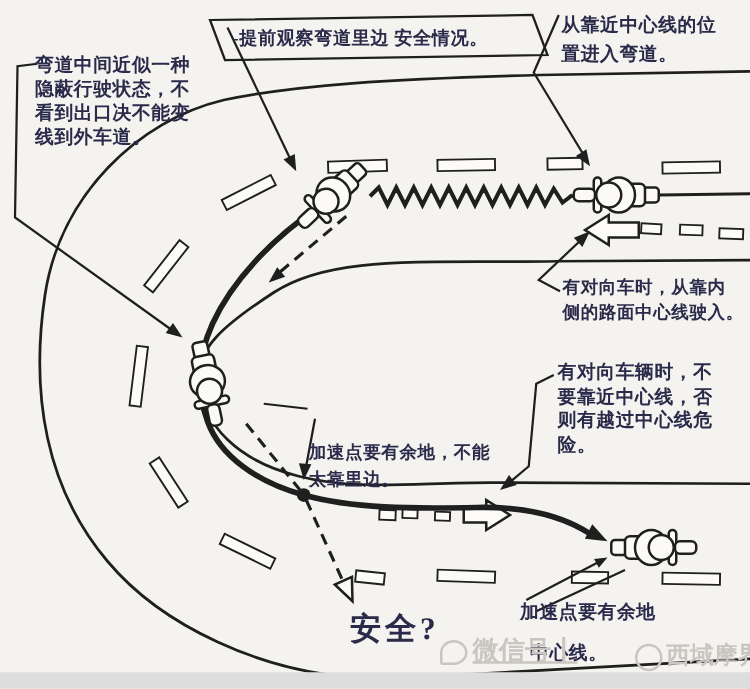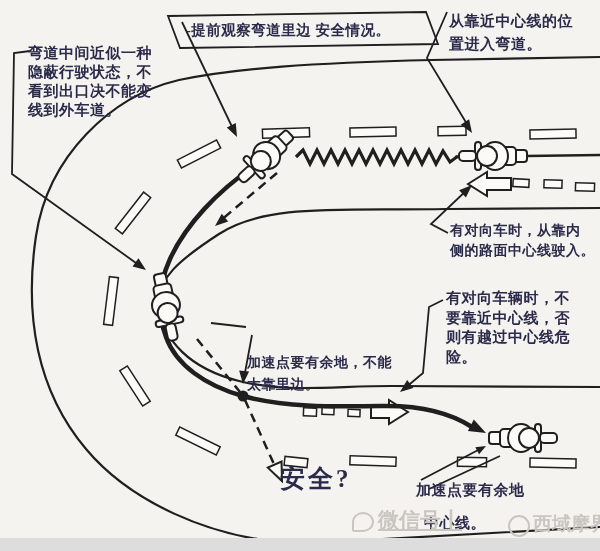--- a/index.html
+++ b/index.html
@@ -21,21 +21,21 @@
   .txt{position:absolute;color:var(--text);font-weight:700;letter-spacing:.5px;}
   .txt span{display:block;}
   .t-observe{left:186px;top:21px;font-size:14.5px;white-space:nowrap;}
   .t-enter{left:449px;top:10px;font-size:15px;line-height:23px;}
   .t-hidden{left:28px;top:44px;font-size:15px;line-height:19px;}
   .t-onc-enter{left:450px;top:221px;font-size:14px;line-height:20px;}
   .t-onc-exit{left:446px;top:289px;font-size:15px;line-height:19.5px;}
   .t-accel{left:247px;top:322px;font-size:14px;line-height:22px;margin-top:30px;}
   .t-nocross{left:416px;top:479px;font-size:15px;line-height:22px;}
   .t-nocross span:nth-child(2){padding-left:8px;margin-top:11px;}
-  .t-safety{left:280px;top:462px;font-size:25px;letter-spacing:3px;}
+  .t-safety{left:280px;top:486px;font-size:25px;letter-spacing:3px;}
   .wm{position:absolute;color:var(--watermark);font-weight:700;white-space:nowrap;}
   .wm-left{left:352px;top:506px;font-size:21px;text-decoration:underline;}
   .wm-right{left:508px;top:511px;font-size:19px;}
   .wm-icon{display:inline-block;width:18px;height:16px;border:2px solid var(--watermark);
            border-radius:50% 50% 50% 10%;vertical-align:middle;margin-right:4px;}
   .wm-icon2{display:inline-block;width:18px;height:18px;border:2px solid var(--watermark);
            border-radius:50%;vertical-align:middle;margin-right:3px;}
 </style>
 </head>
 <body>

